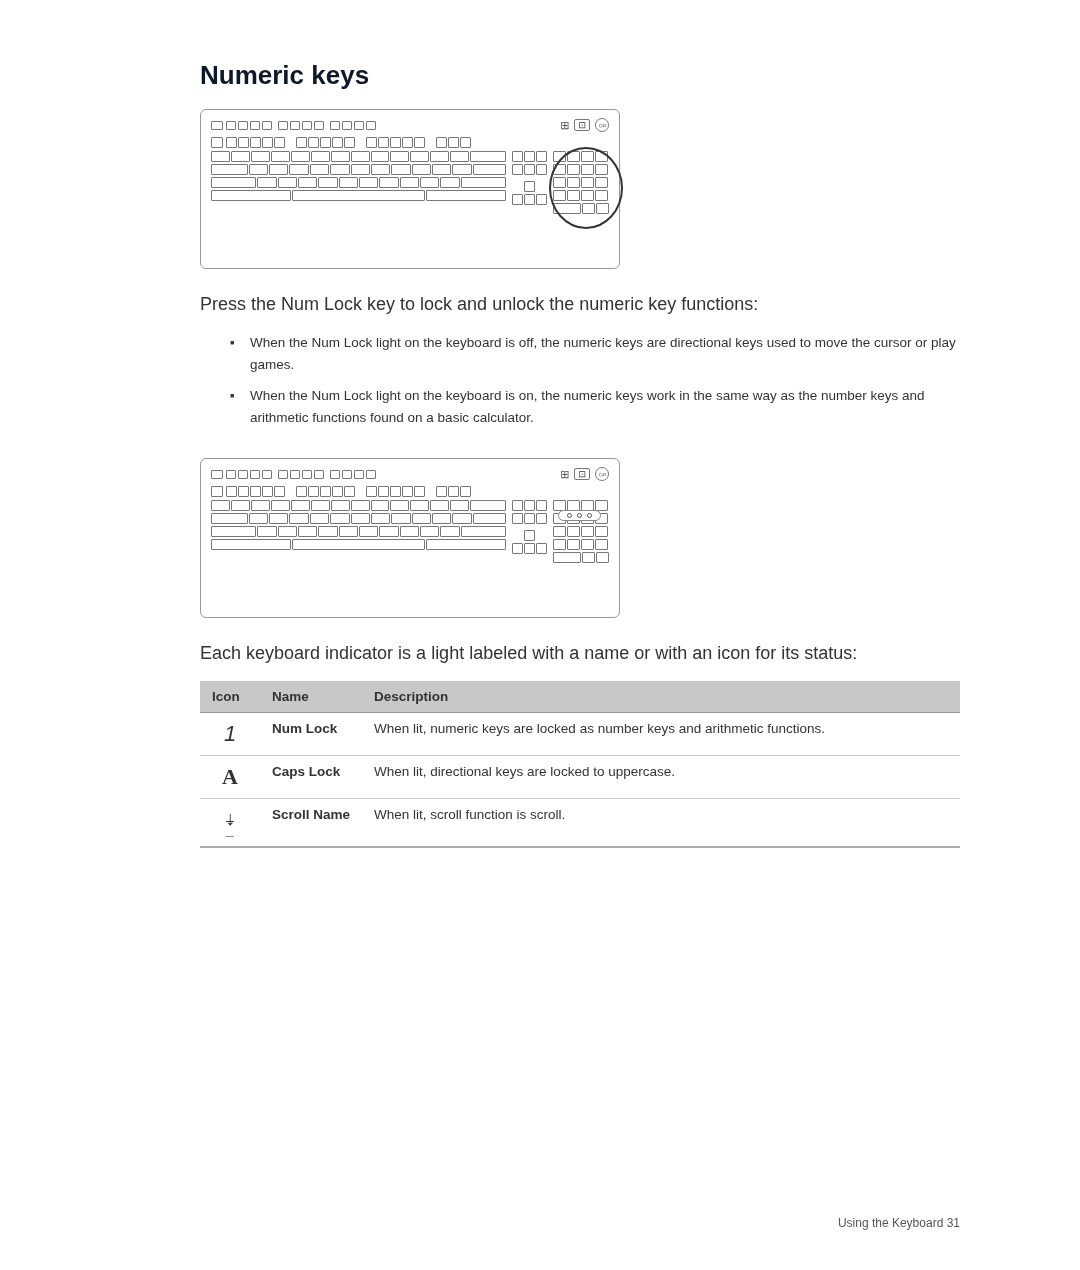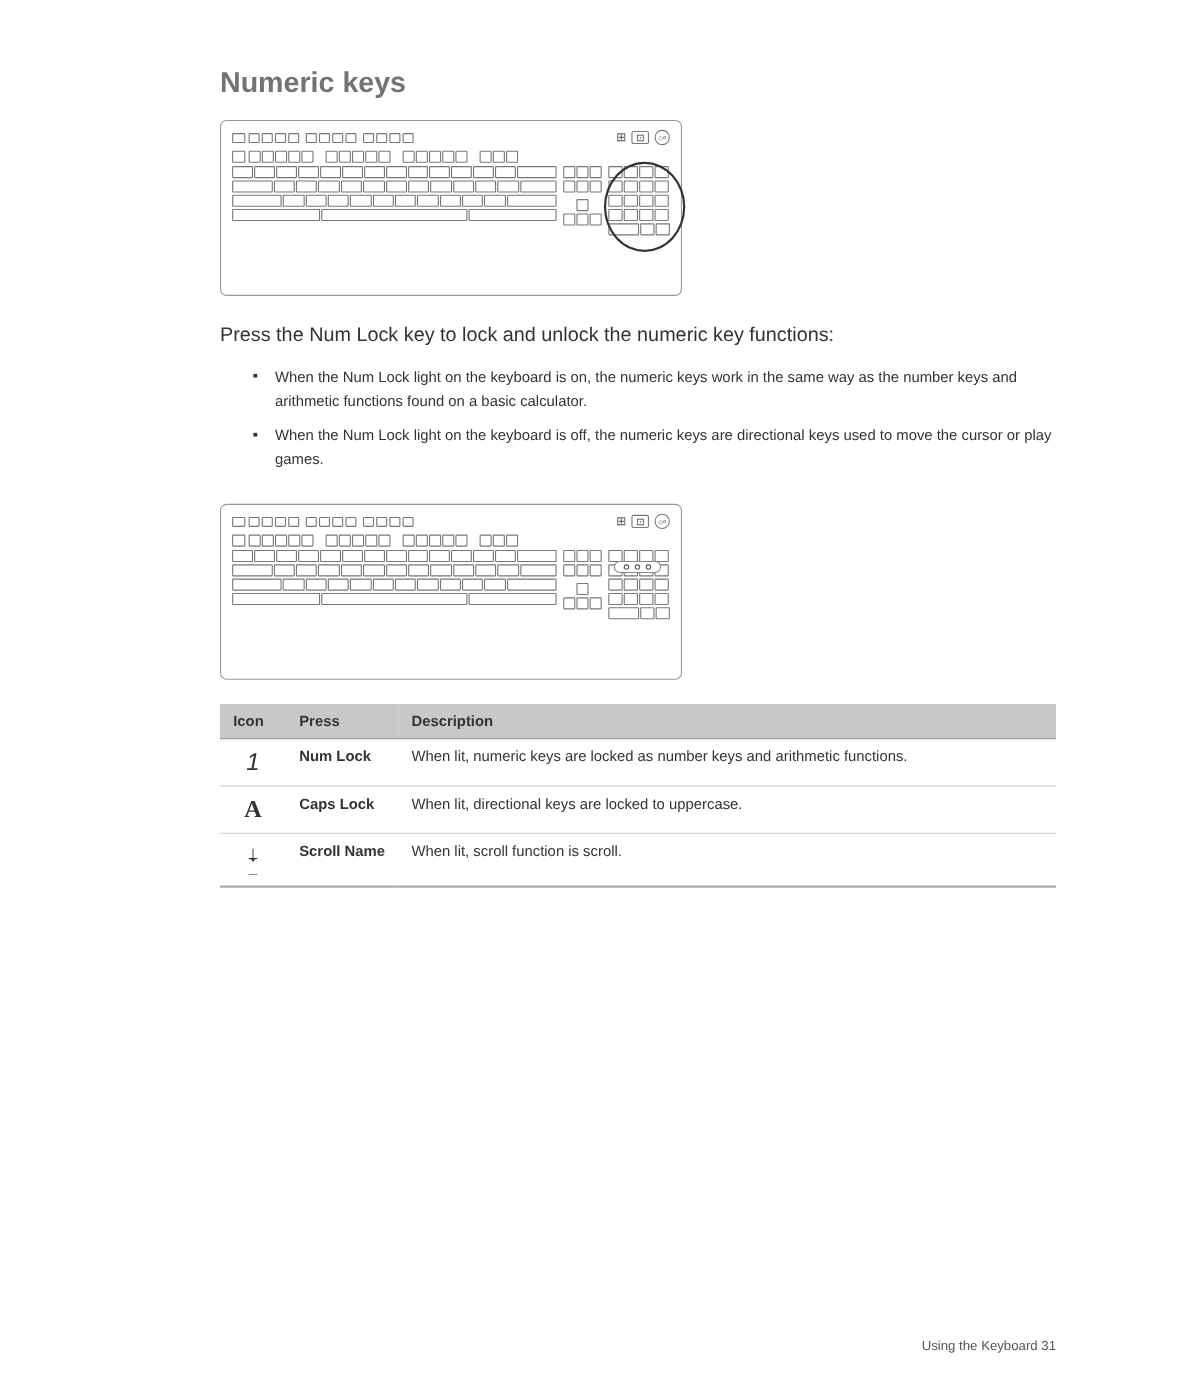--- a/index.html
+++ b/index.html
@@ -15,21 +15,21 @@
     }
 
     .page {
       padding: 60px 120px 80px 200px;
       max-width: 1080px;
     }
 
     h2 {
       font-size: 26px;
       font-weight: bold;
-      color: #737373;
+      color: #0f172a;
       margin-bottom: 18px;
     }
 
     
     .intro-text {
       margin-bottom: 14px;
       line-height: 1.5;
       font-size: 18px;
     }
 
@@ -390,22 +390,22 @@
             <span class="kb-num-k"></span>
             <span class="kb-num-k"></span>
         </div>
       </div>
     </div>
   </div>
 
   <p class="intro-text">Press the Num Lock key to lock and unlock the numeric key functions:</p>
 
   <ul class="bullet-list">
+    <li>When the Num Lock light on the keyboard is off, the numeric keys are directional keys used to move the cursor or play games.</li>
     <li>When the Num Lock light on the keyboard is on, the numeric keys work in the same way as the number keys and arithmetic functions found on a basic calculator.</li>
-    <li>When the Num Lock light on the keyboard is off, the numeric keys are directional keys used to move the cursor or play games.</li>
   </ul>
 
 
   <div class="mini-kb">
 
     <div class="kb-top">
       <span class="kb-esc"></span>
       <div class="kb-frow">
         <span class="kb-fkey"></span>
           <span class="kb-fkey"></span>
@@ -575,26 +575,27 @@
         </div>
         <div class="kb-num-r">
           <span class="kb-num-k" style="width:28px;"></span>
             <span class="kb-num-k"></span>
             <span class="kb-num-k"></span>
         </div>
       </div>
     </div>
   </div>
 
+  <p class="intro-text">Each keyboard indicator is a light labeled with a name or with an icon for its status:</p>
 
   <table class="indicators-table">
     <thead>
       <tr>
         <th>Icon</th>
-        <th>Press</th>
+        <th>Name</th>
         <th>Description</th>
       </tr>
     </thead>
     <tbody>
       <tr>
         <td class="icon-cell" style="font-size:22px; font-style:italic; font-weight:normal;">1</td>
         <td class="name-cell">Num Lock</td>
         <td>When lit, numeric keys are locked as number keys and arithmetic functions.</td>
       </tr>
       <tr>

